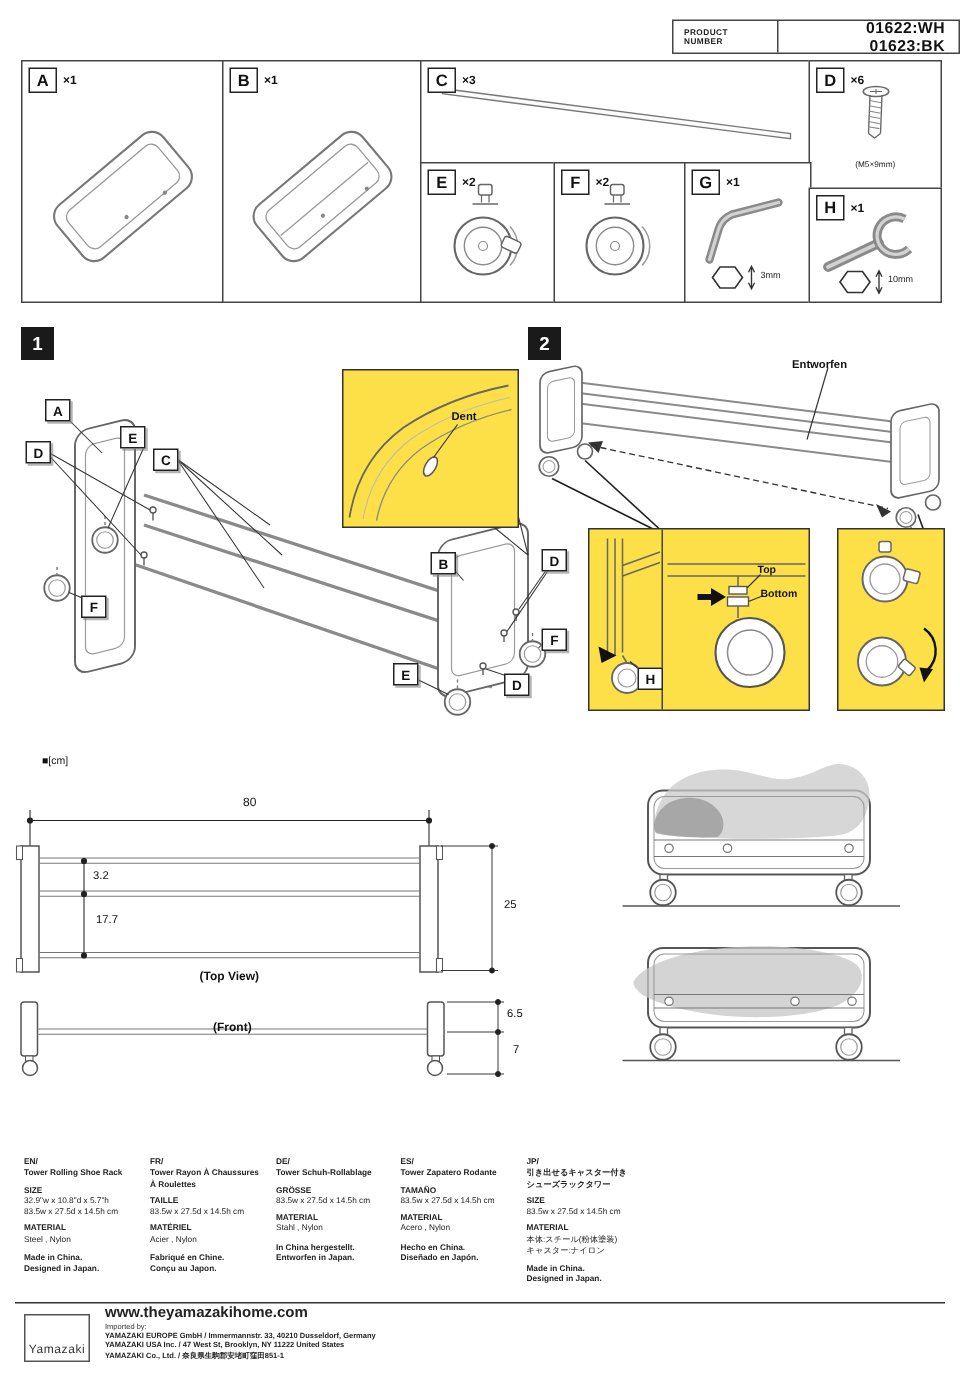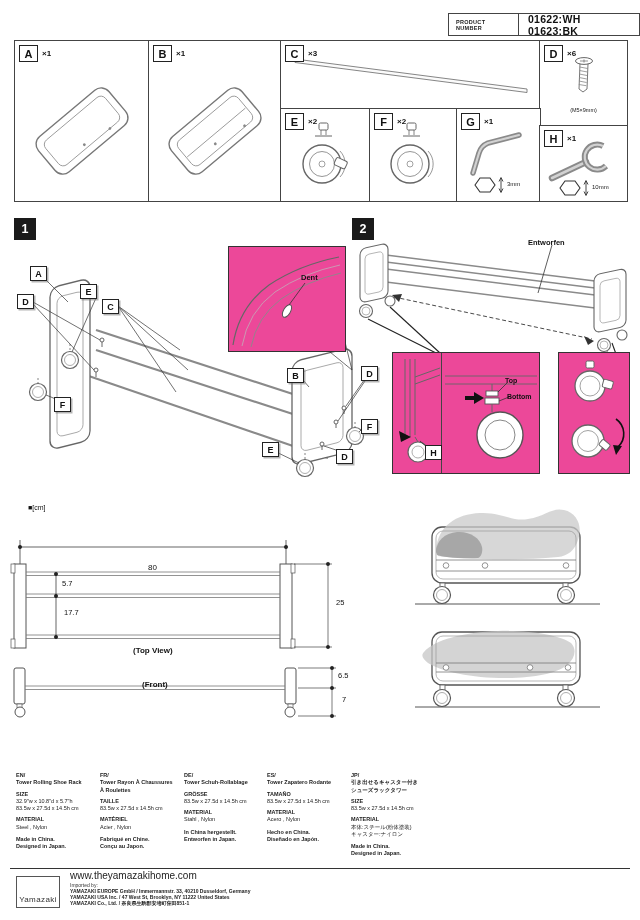--- a/index.html
+++ b/index.html
@@ -2,53 +2,53 @@
 <html><head>
 <meta charset="utf-8">
 <style>
   html,body{margin:0;padding:0;background:#e8e8e8;}
   #page{position:relative;width:640px;height:920px;background:#ffffff;overflow:hidden;
         font-family:"Liberation Sans",sans-serif;color:#111;}
   svg{position:absolute;overflow:visible;}
   
   #pn-box{position:absolute;left:448px;top:13px;display:flex;align-items:stretch;border:1px solid #444;background:#fff;height:21px;}
   #pn-label{font-size:5.5px;font-weight:bold;letter-spacing:.3px;display:flex;align-items:center;padding:0 7px;color:#222;}
-  #pn-value{border-left:1px solid #444;font-size:10.5px;font-weight:bold;display:flex;align-items:center;padding:0 9px;letter-spacing:.3px;}
+  #pn-value{border-left:1px solid #444;font-size:10.5px;font-weight:bold;display:flex;align-items:center;padding:0 9px;letter-spacing:.3px;text-align:right;}
   
   #parts{position:absolute;left:14px;top:40px;width:612px;height:160px;}
   .cell{position:absolute;border:1px solid #444;background:#fff;}
   .badge-row{position:absolute;left:4px;top:4px;display:flex;align-items:center;z-index:3;}
   .badge-letter{border:1.6px solid #222;font-weight:bold;font-size:11px;width:17px;height:15px;
       display:flex;align-items:center;justify-content:center;background:#fff;}
   .qty{font-size:8px;font-weight:bold;margin-left:4px;}
   .note{position:absolute;font-size:5.5px;color:#222;z-index:3;}
   
   .step-num{position:absolute;width:22px;height:22px;background:#1a1a1a;color:#fff;font-weight:bold;
       font-size:12.5px;display:flex;align-items:center;justify-content:center;z-index:4;}
   .lbl{position:absolute;border:1.4px solid #222;background:#fff;font-weight:bold;font-size:9px;
       width:15px;height:13px;display:flex;align-items:center;justify-content:center;
       box-shadow:1.5px 1.5px 0 rgba(120,120,120,.55);z-index:5;}
   .ann{position:absolute;font-weight:bold;font-size:7.5px;color:#111;z-index:5;}
-  .inset{position:absolute;border:1.3px solid #333;background:#ec4899;z-index:2;}
+  .inset{position:absolute;border:1.3px solid #333;background:#fde047;z-index:2;}
   
   .dim{position:absolute;font-size:7.5px;color:#111;z-index:4;}
   .view-label{position:absolute;font-weight:bold;font-size:8px;color:#111;z-index:4;}
   
   .lang-col{position:absolute;top:772px;font-size:5.5px;line-height:1.32;color:#222;}
   .lang-col div{margin:0;}
   .b{font-weight:bold;}
   .sec{margin-top:4px !important;font-weight:bold;}
   .sec2{margin-top:5px !important;font-weight:bold;}
   .pre{white-space:pre-line;}
   
   #footer-rule{position:absolute;left:10px;top:868px;width:620px;border-top:1px solid #333;}
   #logo-box{position:absolute;left:16px;top:876px;width:44px;height:32px;border:1.5px solid #555;
       display:flex;align-items:flex-end;justify-content:center;padding-bottom:3px;box-sizing:border-box;}
   #logo-text{font-size:8px;color:#333;letter-spacing:.4px;}
-  #website{position:absolute;left:70px;top:870px;font-weight:normal;font-size:10px;color:#222;}
+  #website{position:absolute;left:70px;top:870px;font-weight:bold;font-size:10px;color:#222;}
   #imported{position:absolute;left:70px;top:882px;font-size:5px;color:#333;}
   .company{position:absolute;left:70px;font-size:5px;font-weight:bold;color:#222;white-space:nowrap;}
 </style>
 </head>
 <body>
 
 <div id="page">
 
   <div id="pn-box">
     <div id="pn-label">PRODUCT NUMBER</div>
@@ -426,22 +426,22 @@
       <line x1="288" y1="168" x2="326" y2="168"></line>
         <line x1="288" y1="188" x2="326" y2="188"></line>
         <line x1="288" y1="216" x2="326" y2="216"></line>
       <line x1="322" y1="168" x2="322" y2="216"></line>
       <circle cx="322" cy="168" r="1.7"></circle>
         <circle cx="322" cy="188" r="1.7"></circle>
         <circle cx="322" cy="216" r="1.7"></circle>
     </g>
   </svg>
 
-  <div class="dim" style="left:148px;top:530px;font-size:8px;margin-top:33px;">80</div>
-  <div class="dim" style="left:62px;top:579px;">5.7</div>
+  <div class="dim" style="left:162px;top:530px;font-size:8px;">80</div>
+  <div class="dim" style="left:62px;top:579px;">3.2</div>
   <div class="dim" style="left:64px;top:608px;">17.7</div>
   <div class="dim" style="left:336px;top:598px;">25</div>
   <div class="dim" style="left:338px;top:671px;">6.5</div>
   <div class="dim" style="left:342px;top:695px;">7</div>
   <div class="view-label" style="left:133px;top:646px;">(Top View)</div>
   <div class="view-label" style="left:142px;top:680px;">(Front)</div>
 
   <svg style="left:400px;top:500px;width:240px;height:240px;" viewBox="0 0 240 240">
 
     <rect x="32" y="27" width="148" height="56" rx="10" fill="#fff" stroke="#555" stroke-width="1.3"></rect>

